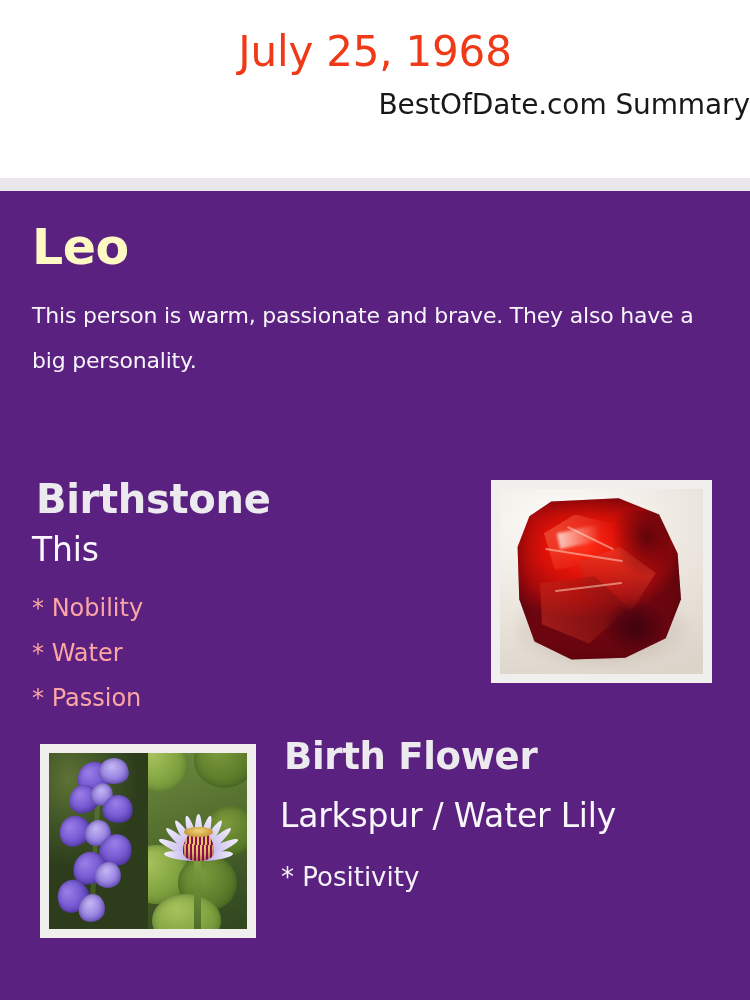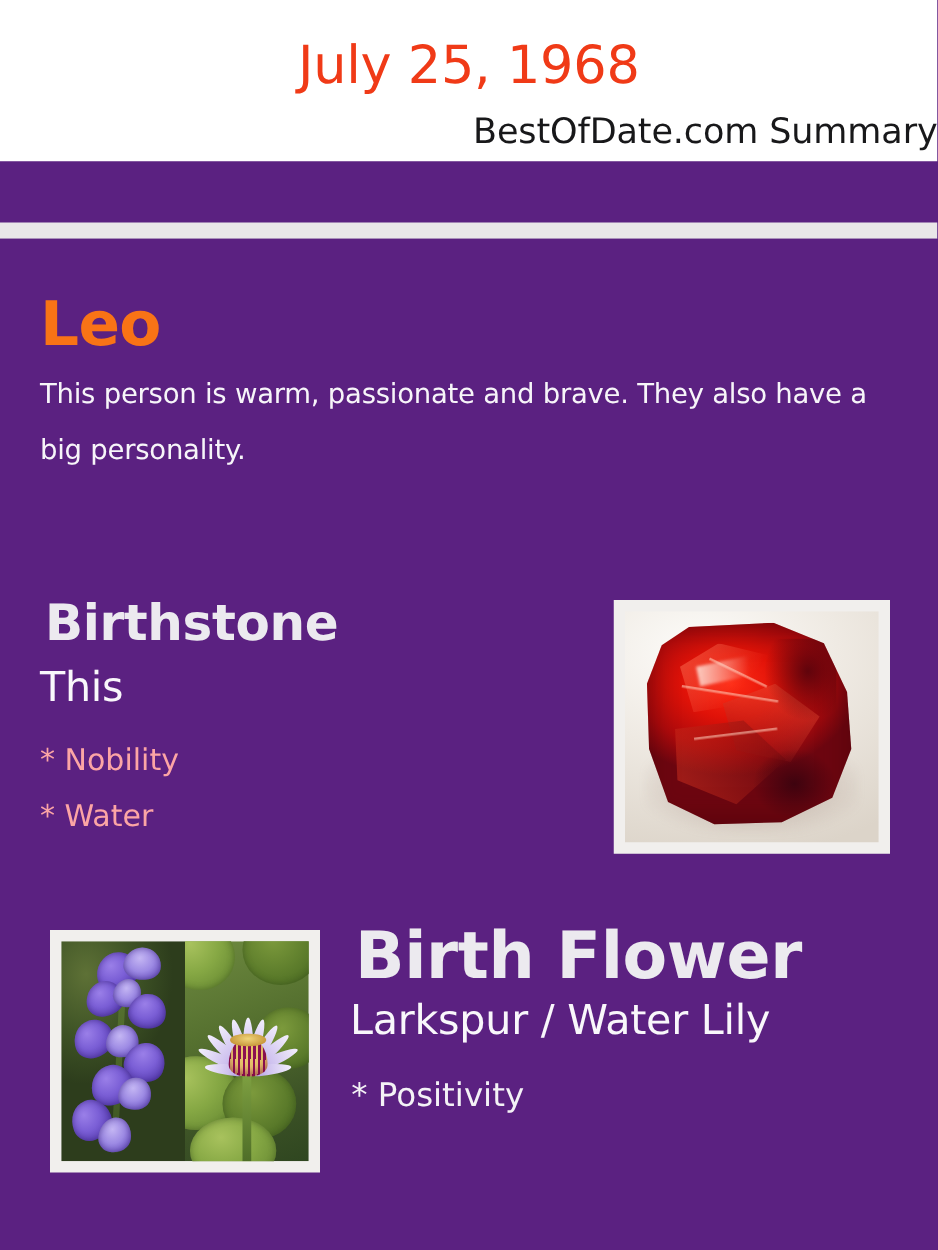--- a/index.html
+++ b/index.html
@@ -20,21 +20,21 @@
     width: 750px;
     height: 1000px;
     background: #5b2181;
   }
 
   
   .header {
     position: absolute;
     left: 0; top: 0;
     width: 750px;
-    height: 129px;
+    height: 178px;
     background: #ffffff;
     text-align: center;
   }
 
   .header-date {
     font-family: "DejaVu Sans", sans-serif;
     font-size: 42px;
     font-weight: normal;
     color: #f03a17;
     line-height: 1;
@@ -73,24 +73,23 @@
     width: 750px;
     height: 809px;
     background: #5b2181;
   }
 
   .sign-name {
     position: absolute;
     left: 32px; top: 222px;
     font-size: 49px;
     font-weight: bold;
-    color: #f97316;
+    color: #fef9c3;
     line-height: 1.05;
     letter-spacing: -0.5px;
-    margin-top: 12px;
   }
 
   .sign-desc {
     position: absolute;
     left: 32px; top: 293px;
     width: 680px;
     font-size: 22px;
     color: #f7f5f9;
     line-height: 45px;
     letter-spacing: -0.2px;
@@ -309,21 +308,21 @@
     width: 42%; height: 14%;
     margin-left: -21%;
     border-radius: 50%;
     background: radial-gradient(ellipse at 50% 40%, #f0d479 0%, #c99a3e 70%, rgba(180,130,50,0) 100%);
   }
 
   
   .flower-heading {
     position: absolute;
     left: 284px; top: 738px;
-    font-size: 52px;
+    font-size: 37px;
     font-weight: bold;
     color: #eceaef;
     line-height: 1.05;
     letter-spacing: -0.3px;
   }
 
   .flower-name {
     position: absolute;
     left: 280px; top: 799px;
     font-size: 33px;
@@ -359,20 +358,21 @@
   <div class="body-panel"></div>
 
   <div class="sign-name">Leo</div>
   <div class="sign-desc">This person is warm, passionate and brave. They also have a big personality.</div>
 
   <div class="stone-heading">Birthstone</div>
   <div class="stone-name">This</div>
   <ul class="stone-traits">
     <li>* Nobility</li>
     <li>* Water</li>
+    <li>* Passion</li>
   </ul>
 
   <div class="photo-frame frame-stone">
     <div class="photo-inner">
       <div class="ruby-scene"></div>
       <div class="ruby-shadow"></div>
       <div class="ruby-body">
         <div class="ruby-facet-a"></div>
         <div class="ruby-facet-b"></div>
         <div class="ruby-facet-c"></div>

